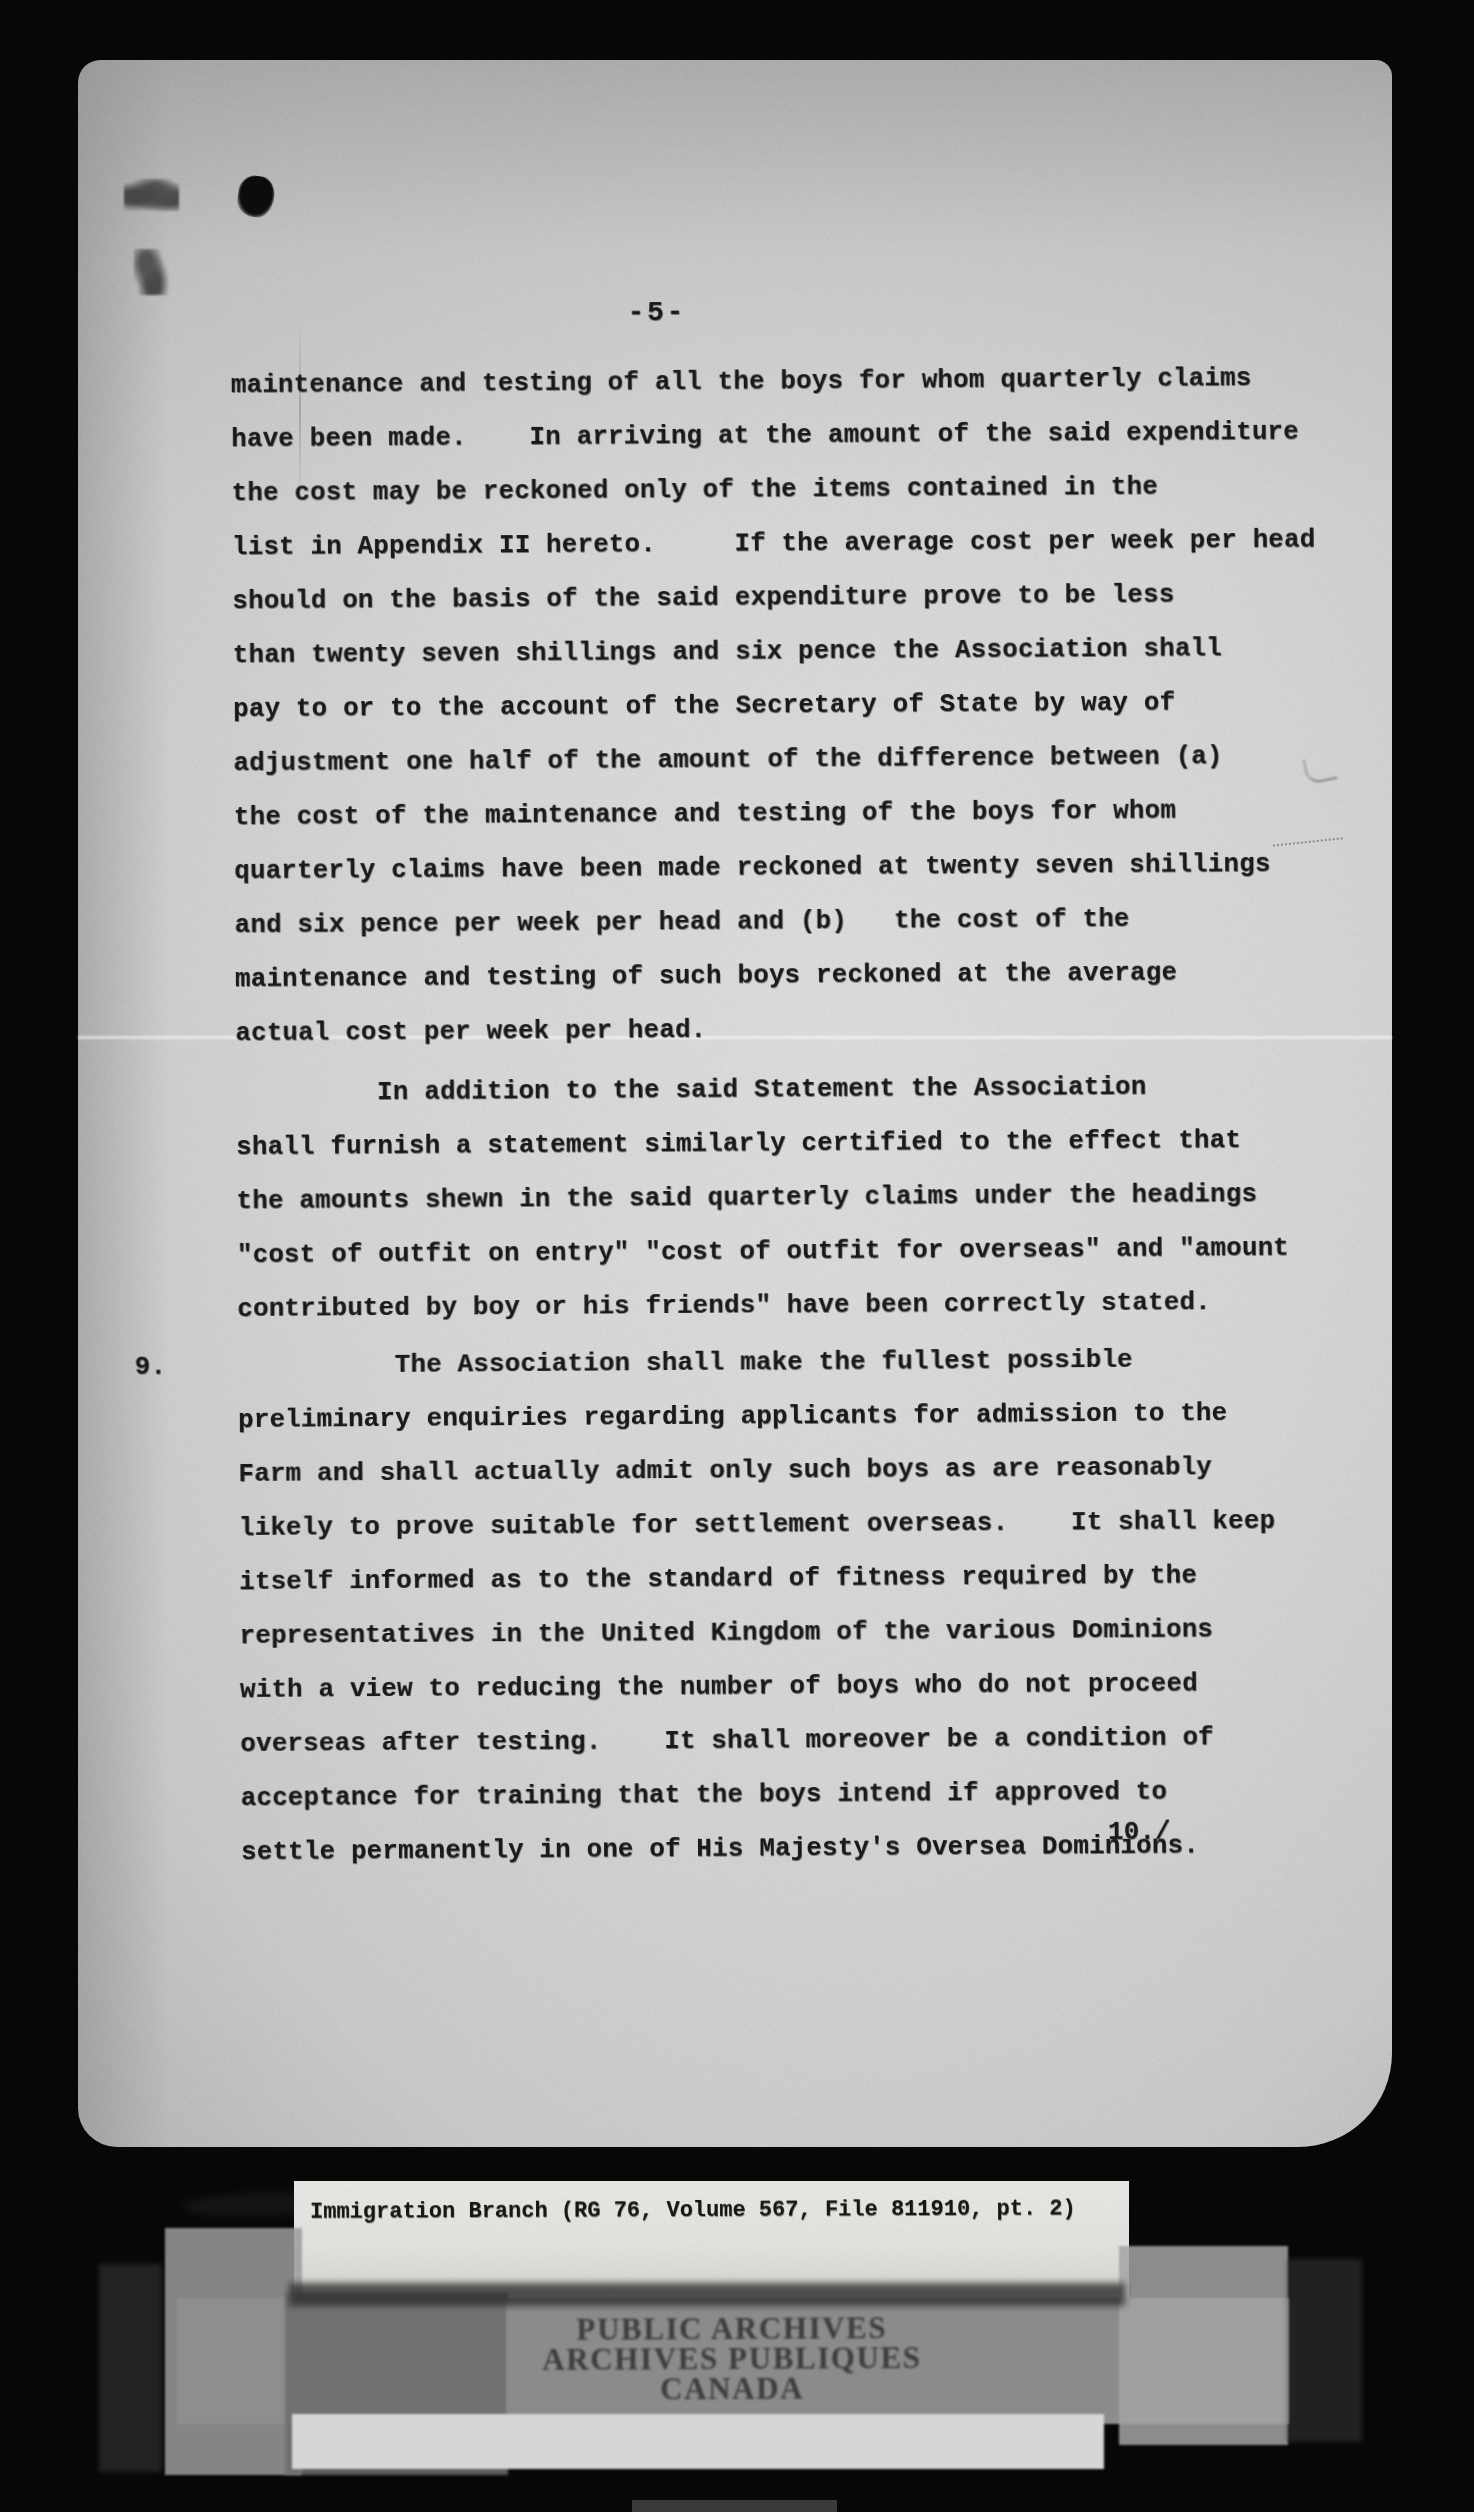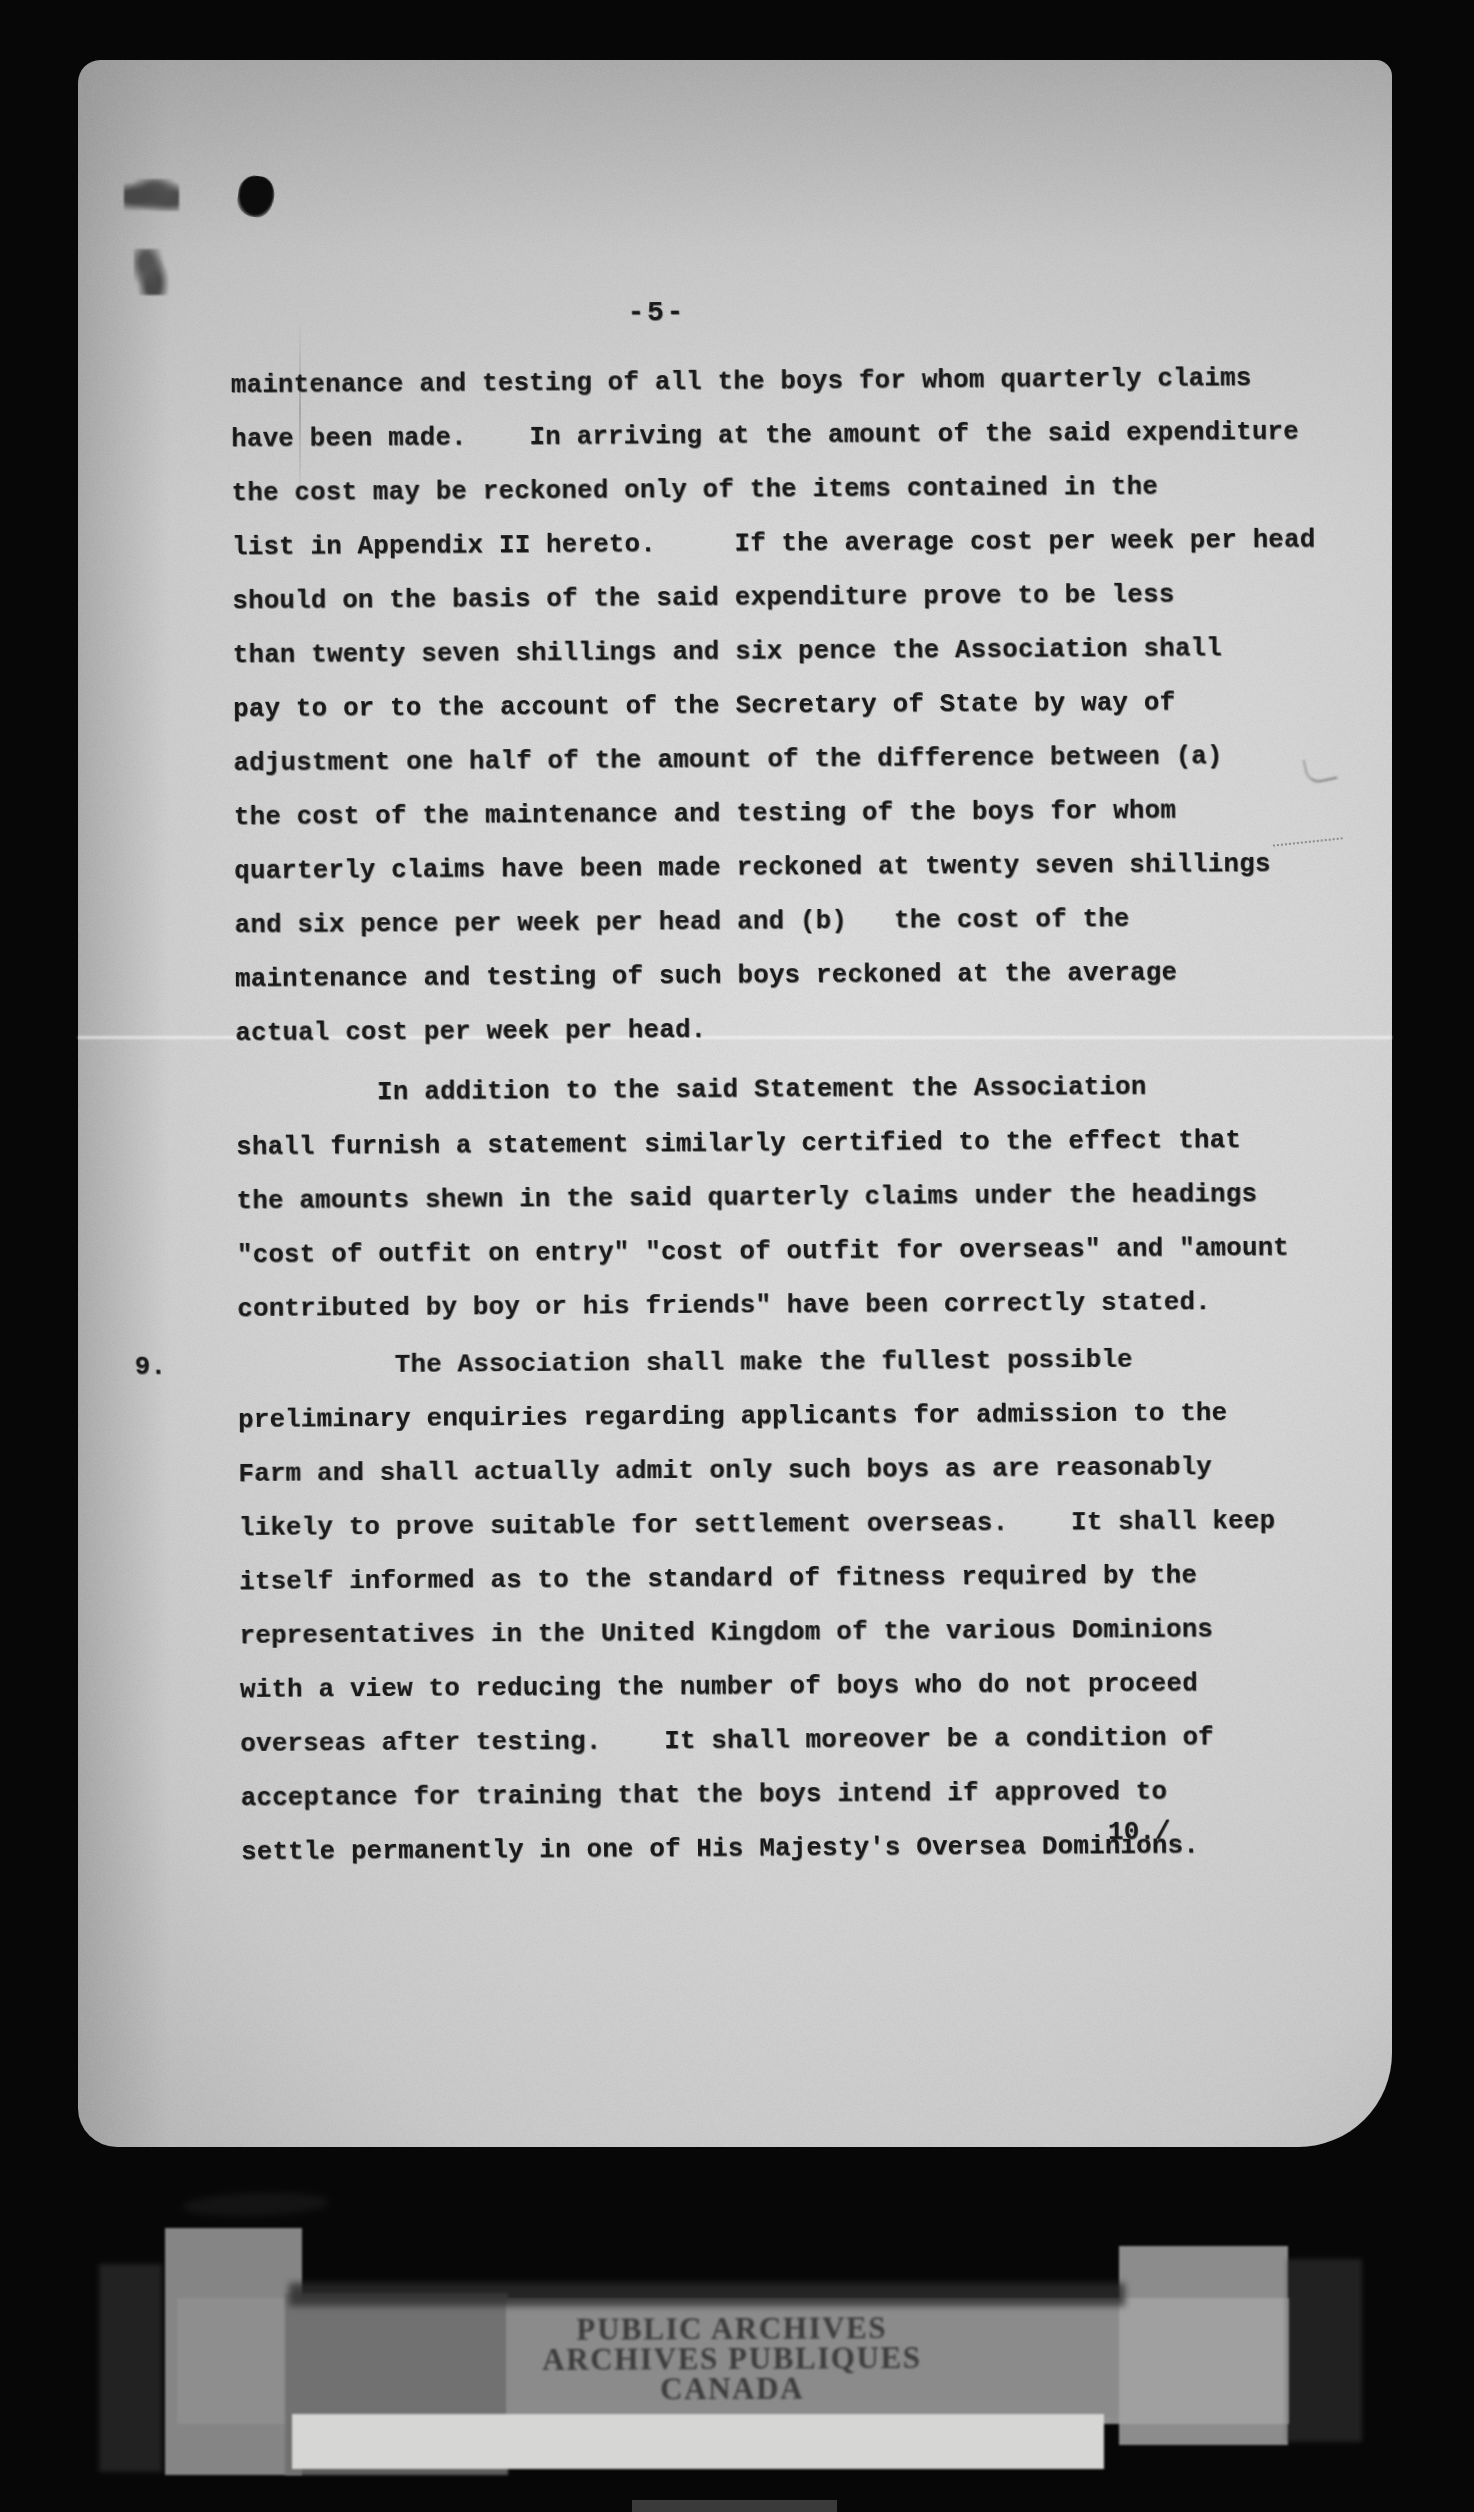--- a/index.html
+++ b/index.html
@@ -165,20 +165,26 @@
 overseas after testing.    It shall moreover be a condition of
 acceptance for training that the boys intend if approved to
 settle permanently in one of His Majesty's Oversea Dominions.</div>
 
       <div class="typeline catchword">10./</div>
     </div>
 
     <div class="edge-smear"></div>
   </div>
 
+  <div class="label-strip">
+    <svg class="noise" xmlns="http://www.w3.org/2000/svg" viewBox="0 0 1558 234" width="835" height="125">
+      <rect width="100%" height="100%" filter="url(#grain)" opacity="0.18"></rect>
+    </svg>
+    <div class="label-text">Immigration Branch (RG 76, Volume 567, File 811910, pt. 2)</div>
+  </div>
 
   <div class="collage">
     <div class="col-left-faint"></div>
     <div class="col-left"></div>
     <div class="col-base"></div>
     <div class="col-centerdark"></div>
     <div class="col-mid"></div>
     <div class="col-right"></div>
     <div class="col-right-faint"></div>
     <div class="col-topsmear"></div>

